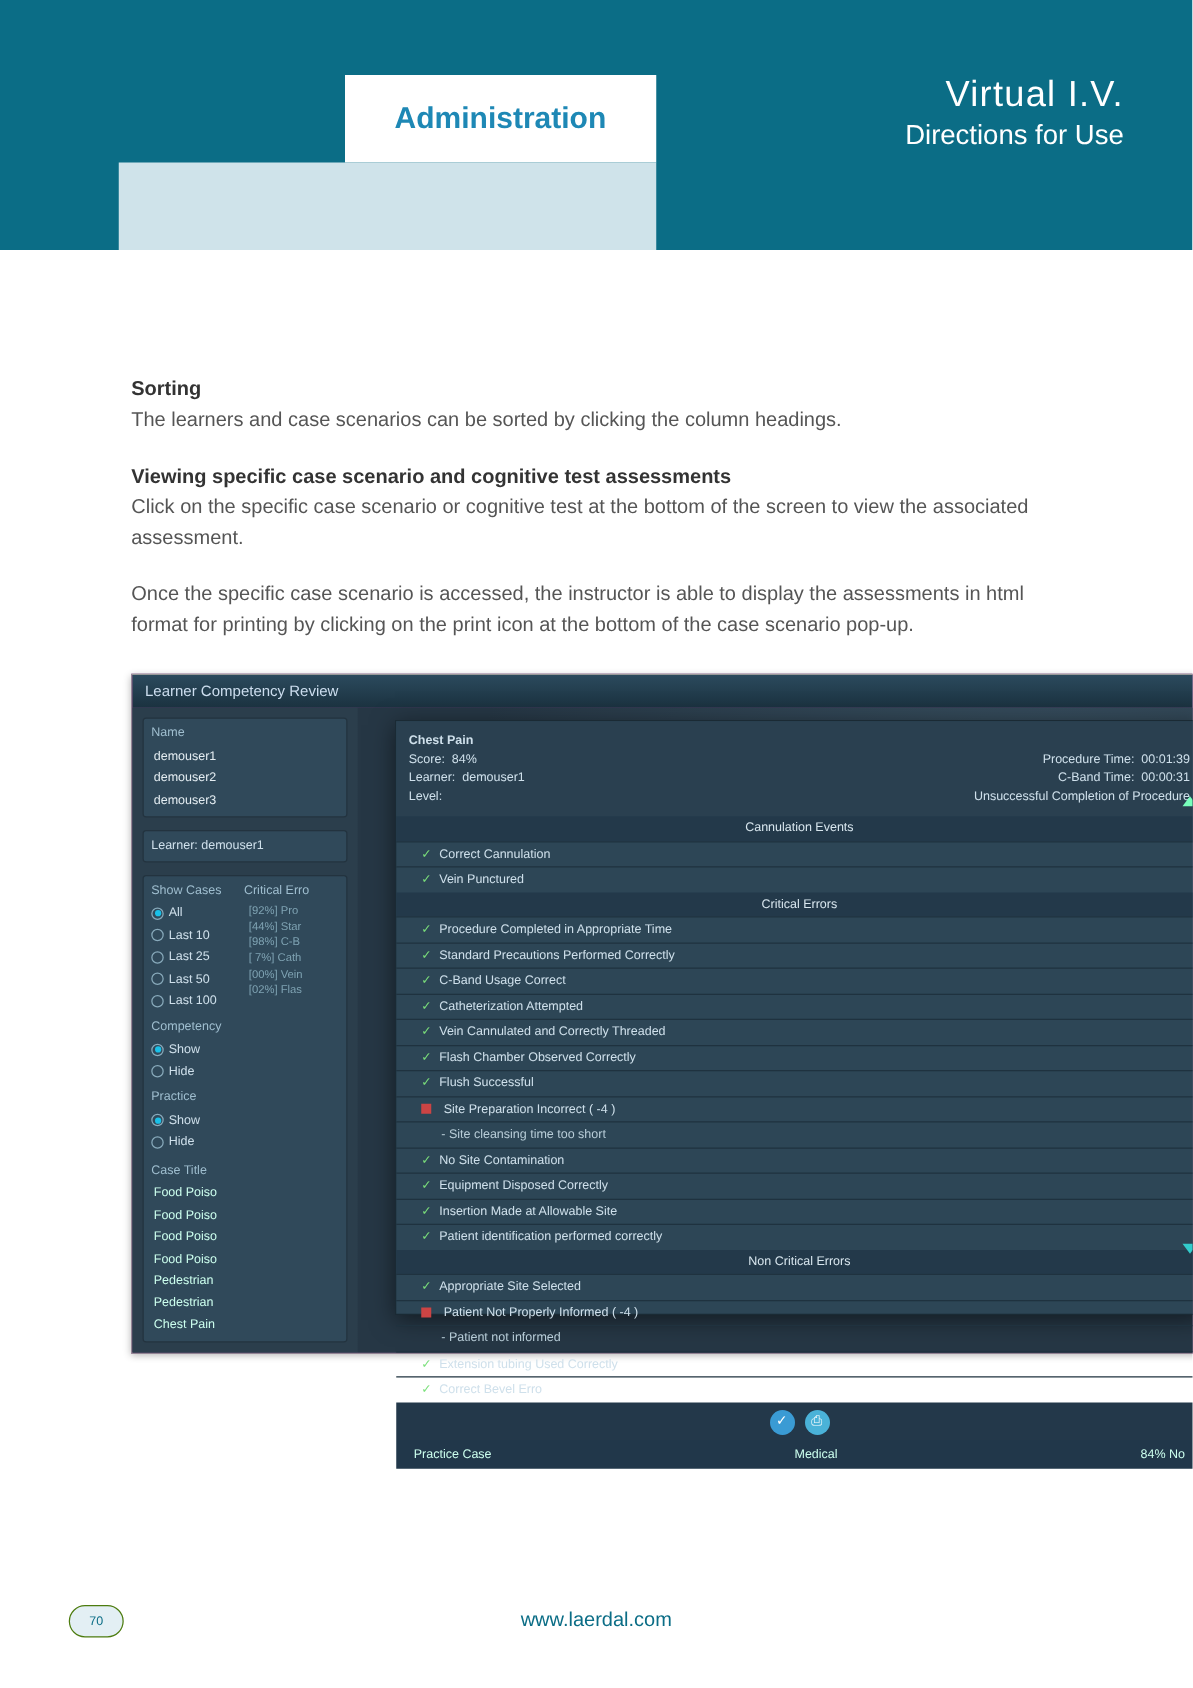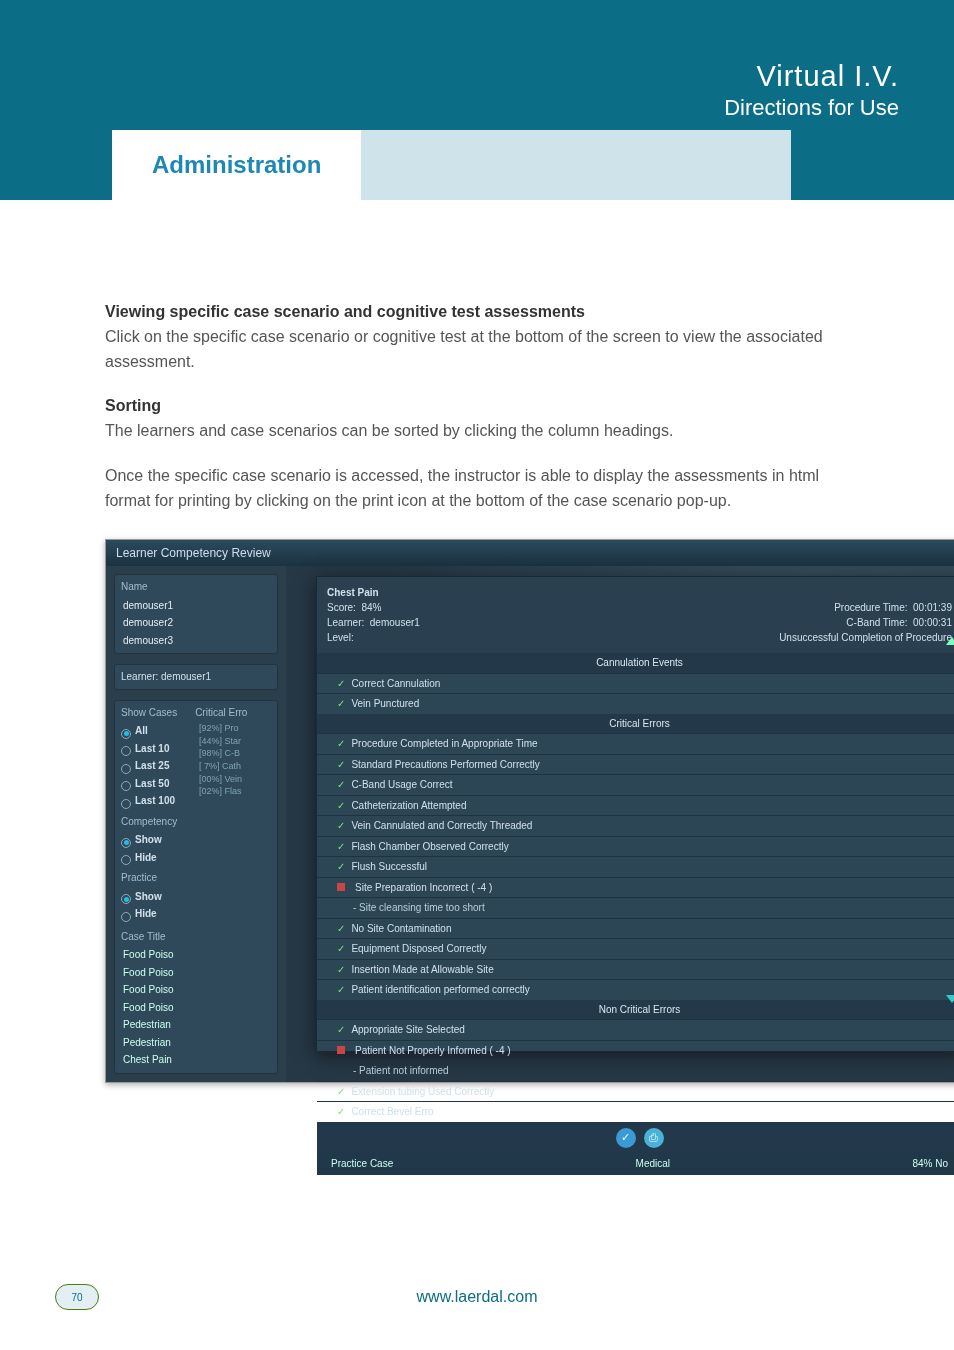--- a/index.html
+++ b/index.html
@@ -30,23 +30,24 @@
     letter-spacing: 1px;
   }
   .title-block .sub {
     font-size: 22px;
     font-weight: 300;
     margin-top: 2px;
   }
   .tabs-row {
     position: absolute;
     bottom: 0;
-    left: 112px;
+    left: 95px;
     display: flex;
     align-items: flex-end;
+    flex-direction: column;
   }
   .tab {
     height: 70px;
     line-height: 70px;
     padding: 0 40px;
   }
   .tab.white {
     background: #fff;
     color: #1e88b5;
     font-size: 24px;
@@ -106,21 +107,21 @@
     color: #9fbecf;
     font-size: 10px;
     margin-bottom: 2px;
   }
   .ss-entry {
     font-size: 10px;
     padding: 1px 2px;
     color: #e4edf2;
   }
   .ss-radio {
-    display: flex; align-items: flex-end; gap: 4px; font-size: 10px; padding: 1px 0; font-weight: bold;
+    display: flex; align-items: center; gap: 4px; font-size: 10px; padding: 1px 0;
   }
   .ss-radio .circ {
     width: 10px; height: 10px; border-radius: 50%; border: 1px solid #8ab;
     display: inline-flex; align-items: center; justify-content: center;
   }
   .ss-radio.sel .circ::after {
     content:""; width:5px; height:5px; border-radius:50%; background:#19c0e8;
   }
   .ss-stats {
     font-size: 9px; color:#7fa3b3; line-height:1.4;
@@ -204,25 +205,25 @@
     <div class="big">Virtual I.V.</div>
     <div class="sub">Directions for Use</div>
   </div>
   <div class="tabs-row">
     <div class="tab white">Administration</div>
     <div class="tab pale"></div>
   </div>
 </div>
 
 <div class="content">
+  <p><strong>Sorting</strong><br>
+     <span>The learners and case scenarios can be sorted by clicking the column headings.</span></p>
+
   <p><strong>Viewing specific case scenario and cognitive test assessments</strong><br>
      <span>Click on the specific case scenario or cognitive test at the bottom of the screen to view the associated assessment.</span></p>
-
-  <p><strong>Sorting</strong><br>
-     <span>The learners and case scenarios can be sorted by clicking the column headings.</span></p>
 
   <p>Once the specific case scenario is accessed, the instructor is able to display the assessments in html format for printing by clicking on the print icon at the bottom of the case scenario pop-up.</p>
 
   <div class="screenshot">
     <div class="ss-titlebar">Learner Competency Review</div>
     <div class="ss-body">
       <div class="ss-left">
         <div class="ss-panel">
           <div class="ss-panel-title">Name</div>
           <div id="learners">

